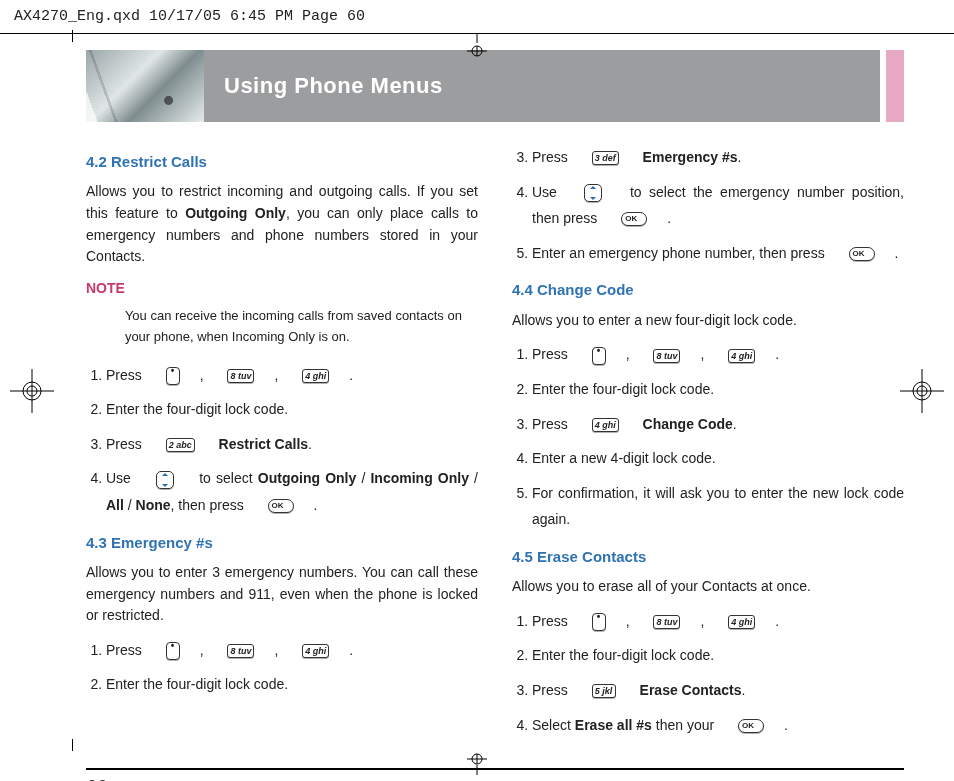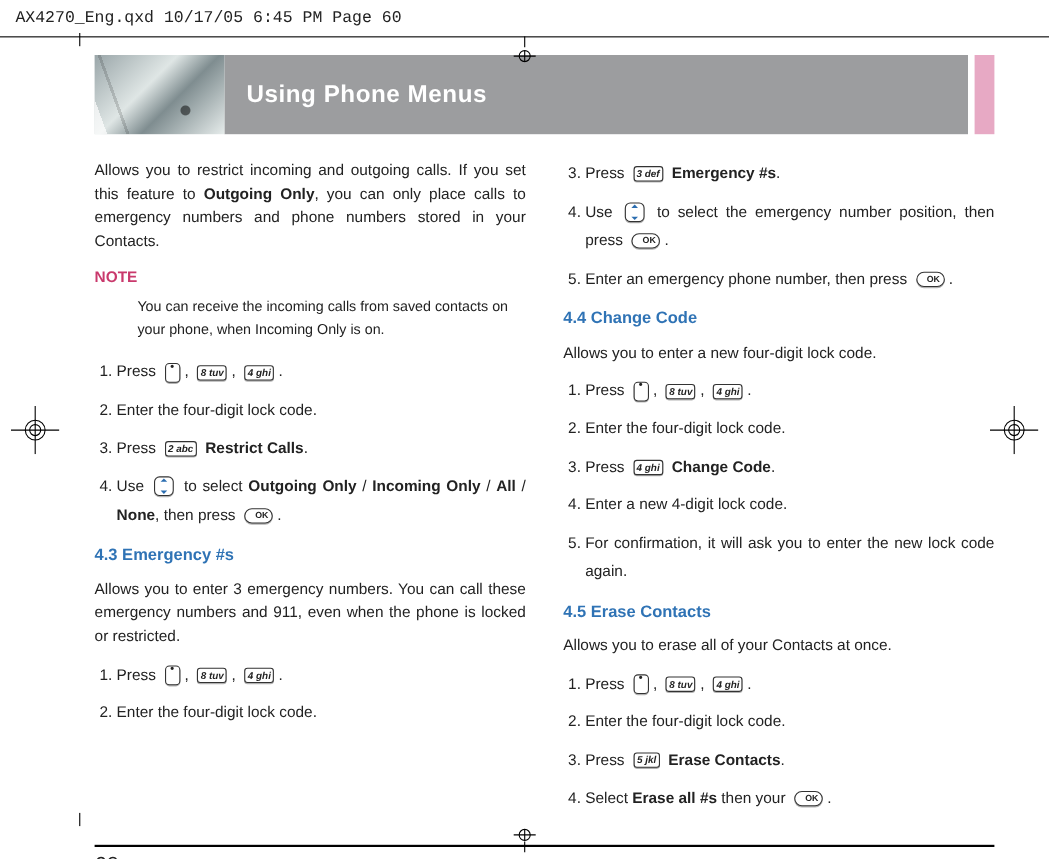--- a/index.html
+++ b/index.html
@@ -104,24 +104,24 @@
     border:1px solid #333;
     border-radius:3px;
     background:#fff;
     font-size:9px;
     font-weight:bold;
     padding:0 2px;
     line-height:12px;
     height:12px;
     vertical-align:middle;
     min-width:18px;
-    text-align:right;
+    text-align:left;
     font-style:italic;
     box-shadow: 0 1px 0 rgba(0,0,0,.3);
-    margin: 0 4px;
+    margin: 0 20px;
   }
   .key.ok { border-radius: 7px; font-style:normal; font-size:8px; padding:0 3px;}
   .key.menu {
     border-radius:4px;
     width:12px; min-width:12px; height:16px;
     position:relative; padding:0;
   }
   .key.menu::before{
     content:"•"; position:absolute; top:-3px; left:4px; font-size:10px; font-style:normal;
   }
@@ -195,20 +195,21 @@
 
   <div class="header-band">
     <div class="header-img"></div>
     <div class="header-title">Using Phone Menus</div>
     <div class="header-tab"></div>
   </div>
 
   <div class="columns">
 
     <div class="col">
+      <h3 class="sect">4.2 Restrict Calls</h3>
       <p>
         <span>Allows you to restrict incoming and outgoing calls. If you set this feature to </span><b>Outgoing Only</b><span>, you can only place calls to emergency numbers and phone numbers stored in your Contacts.</span>
       </p>
       <div class="note-row">
         <div class="note-label">NOTE</div>
         <div class="note-text">You can receive the incoming calls from saved contacts on your phone, when Incoming Only is on.</div>
       </div>
       <ol class="withkeys">
         <li><span>Press </span><span class="key menu"></span>, <span class="key">8 tuv</span>, <span class="key">4 ghi</span>.</li>
         <li>Enter the four-digit lock code.</li>

